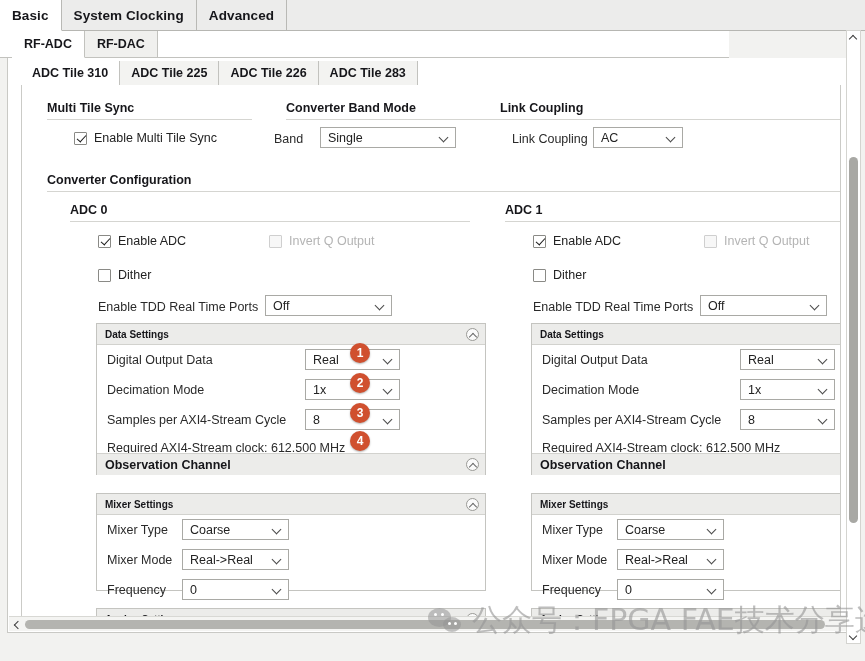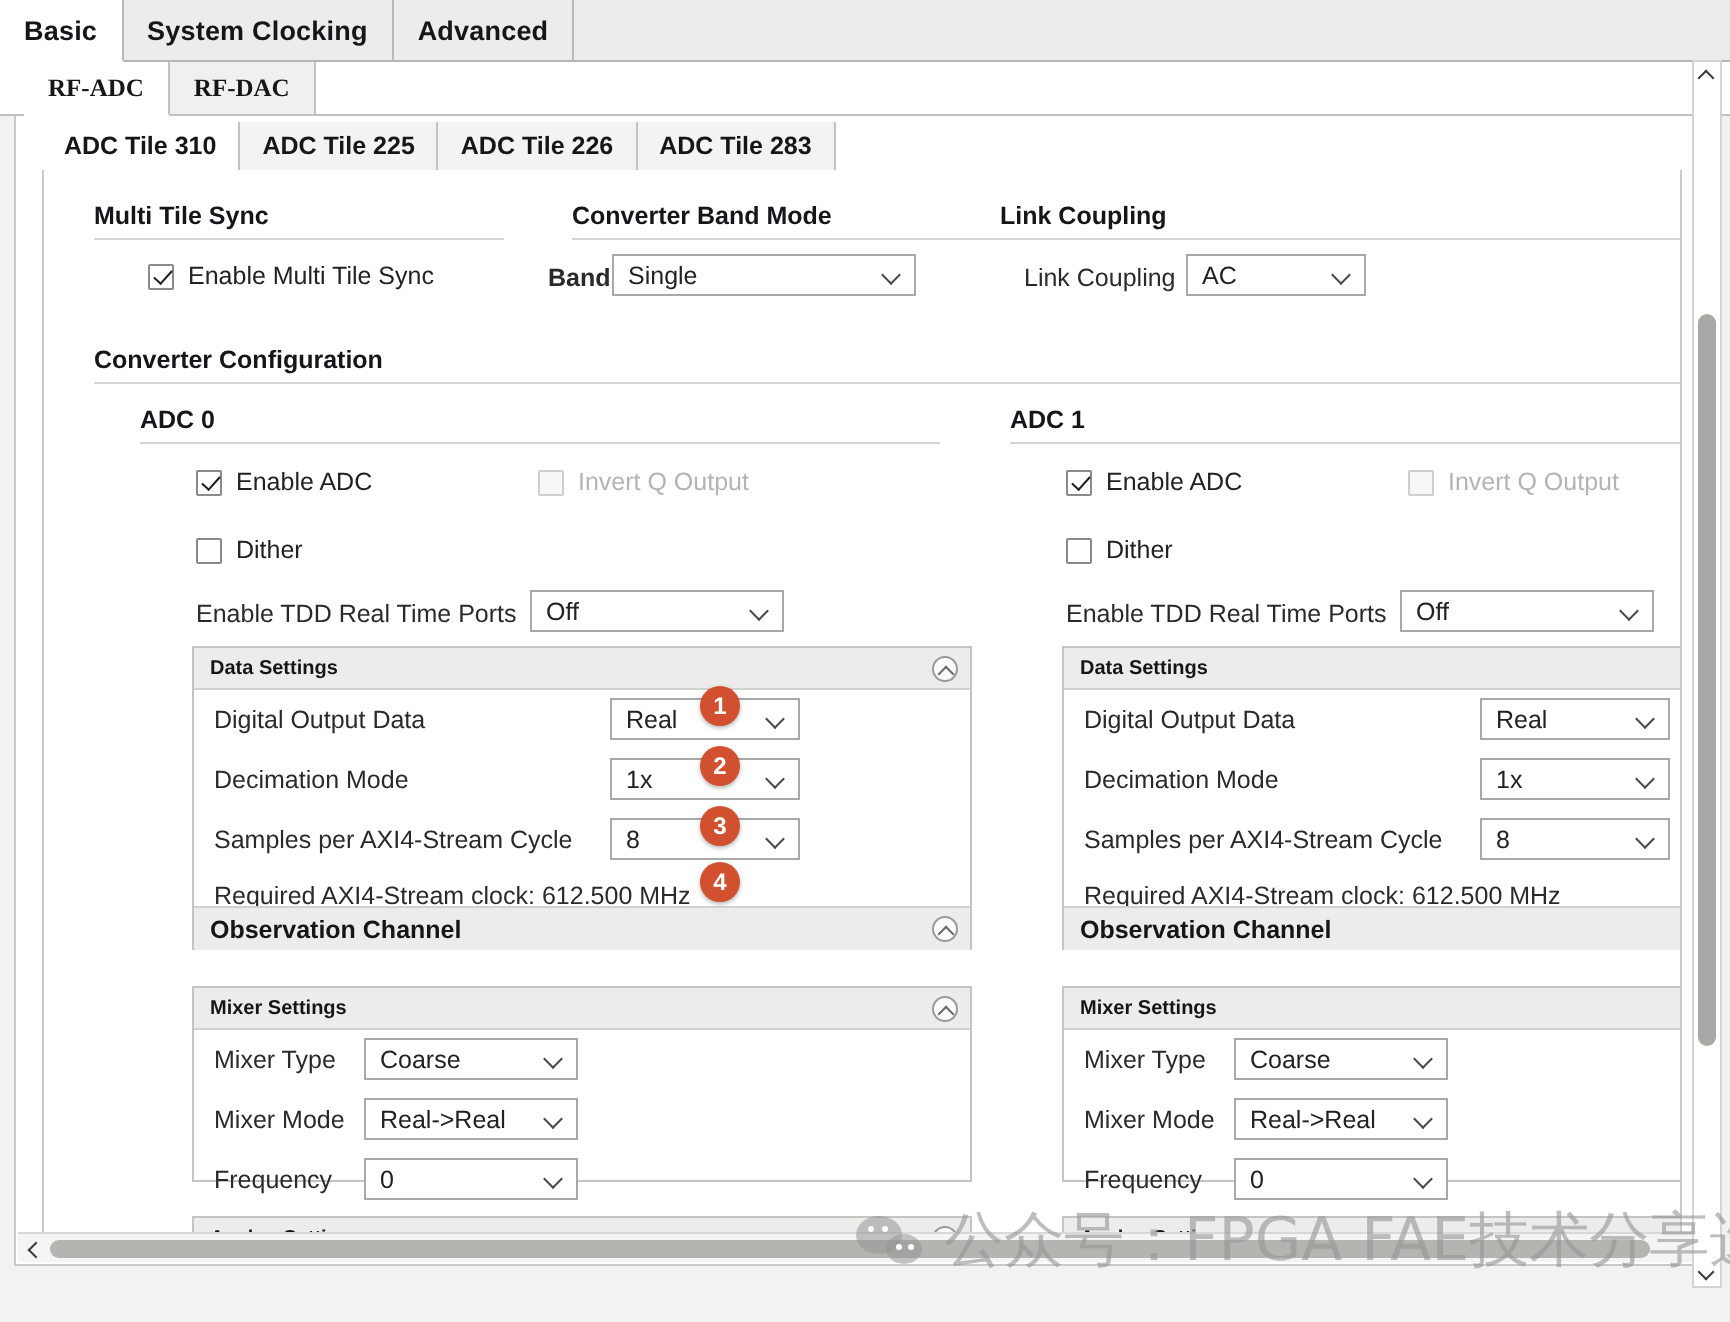--- a/index.html
+++ b/index.html
@@ -37,26 +37,25 @@
     background: #ffffff;
     border-bottom: 1px solid #ffffff;
     margin-bottom: -1px;
   }
   .tab-l1.spacerTab {
     flex: 1; border-right: none; background: #ececeb;
   }
 
   
   .tabstrip-l2 {
-    position: absolute; left: 0; top: 31px; width: 865px; height: 27px;
+    position: absolute; left: 0; top: 31px; width: 729px; height: 27px;
     background: #ffffff;
     display: flex; align-items: stretch;
     padding-left: 12px;
     border-bottom: 1px solid #c2c2be;
-    font-family: Liberation Serif, serif;
   }
   .tab-l2 {
     display: flex; align-items: center;
     padding: 0 12px;
     font-size: 12.5px; font-weight: bold; color: #16161a;
     background: #f0f0ee;
     border-right: 1px solid #c2c2be;
     cursor: default;
   }
   .tab-l2.active {
@@ -349,22 +348,22 @@
 
     <div class="panel-inner">
 
       <div class="grp-head" style="left:25px; top:16px; width:205px;">Multi Tile Sync</div>
       <div class="cbrow" style="left:52px; top:46px;">
         <span class="cbox checked"></span>
         <span class="cbtext">Enable Multi Tile Sync</span>
       </div>
 
       <div class="grp-head" style="left:244px; top:16px; width:222px;margin-left:20px;">Converter Band Mode</div>
-      <div class="lbl" style="left:252px; top:47px;font-weight:bold;">Band</div>
-      <div class="combo" style="left:284px; top:42px; width:152px;">
+      <div class="lbl" style="left:252px; top:47px;">Band</div>
+      <div class="combo" style="left:298px; top:42px; width:136px;">
         <span class="cval">Single</span>
         <span class="chev"></span>
       </div>
 
       <div class="grp-head" style="left:478px; top:16px; width:340px;">Link Coupling</div>
       <div class="lbl" style="left:490px; top:47px;">Link Coupling</div>
       <div class="combo" style="left:571px; top:42px; width:90px;">
         <span class="cval">AC</span>
         <span class="chev"></span>
       </div>

